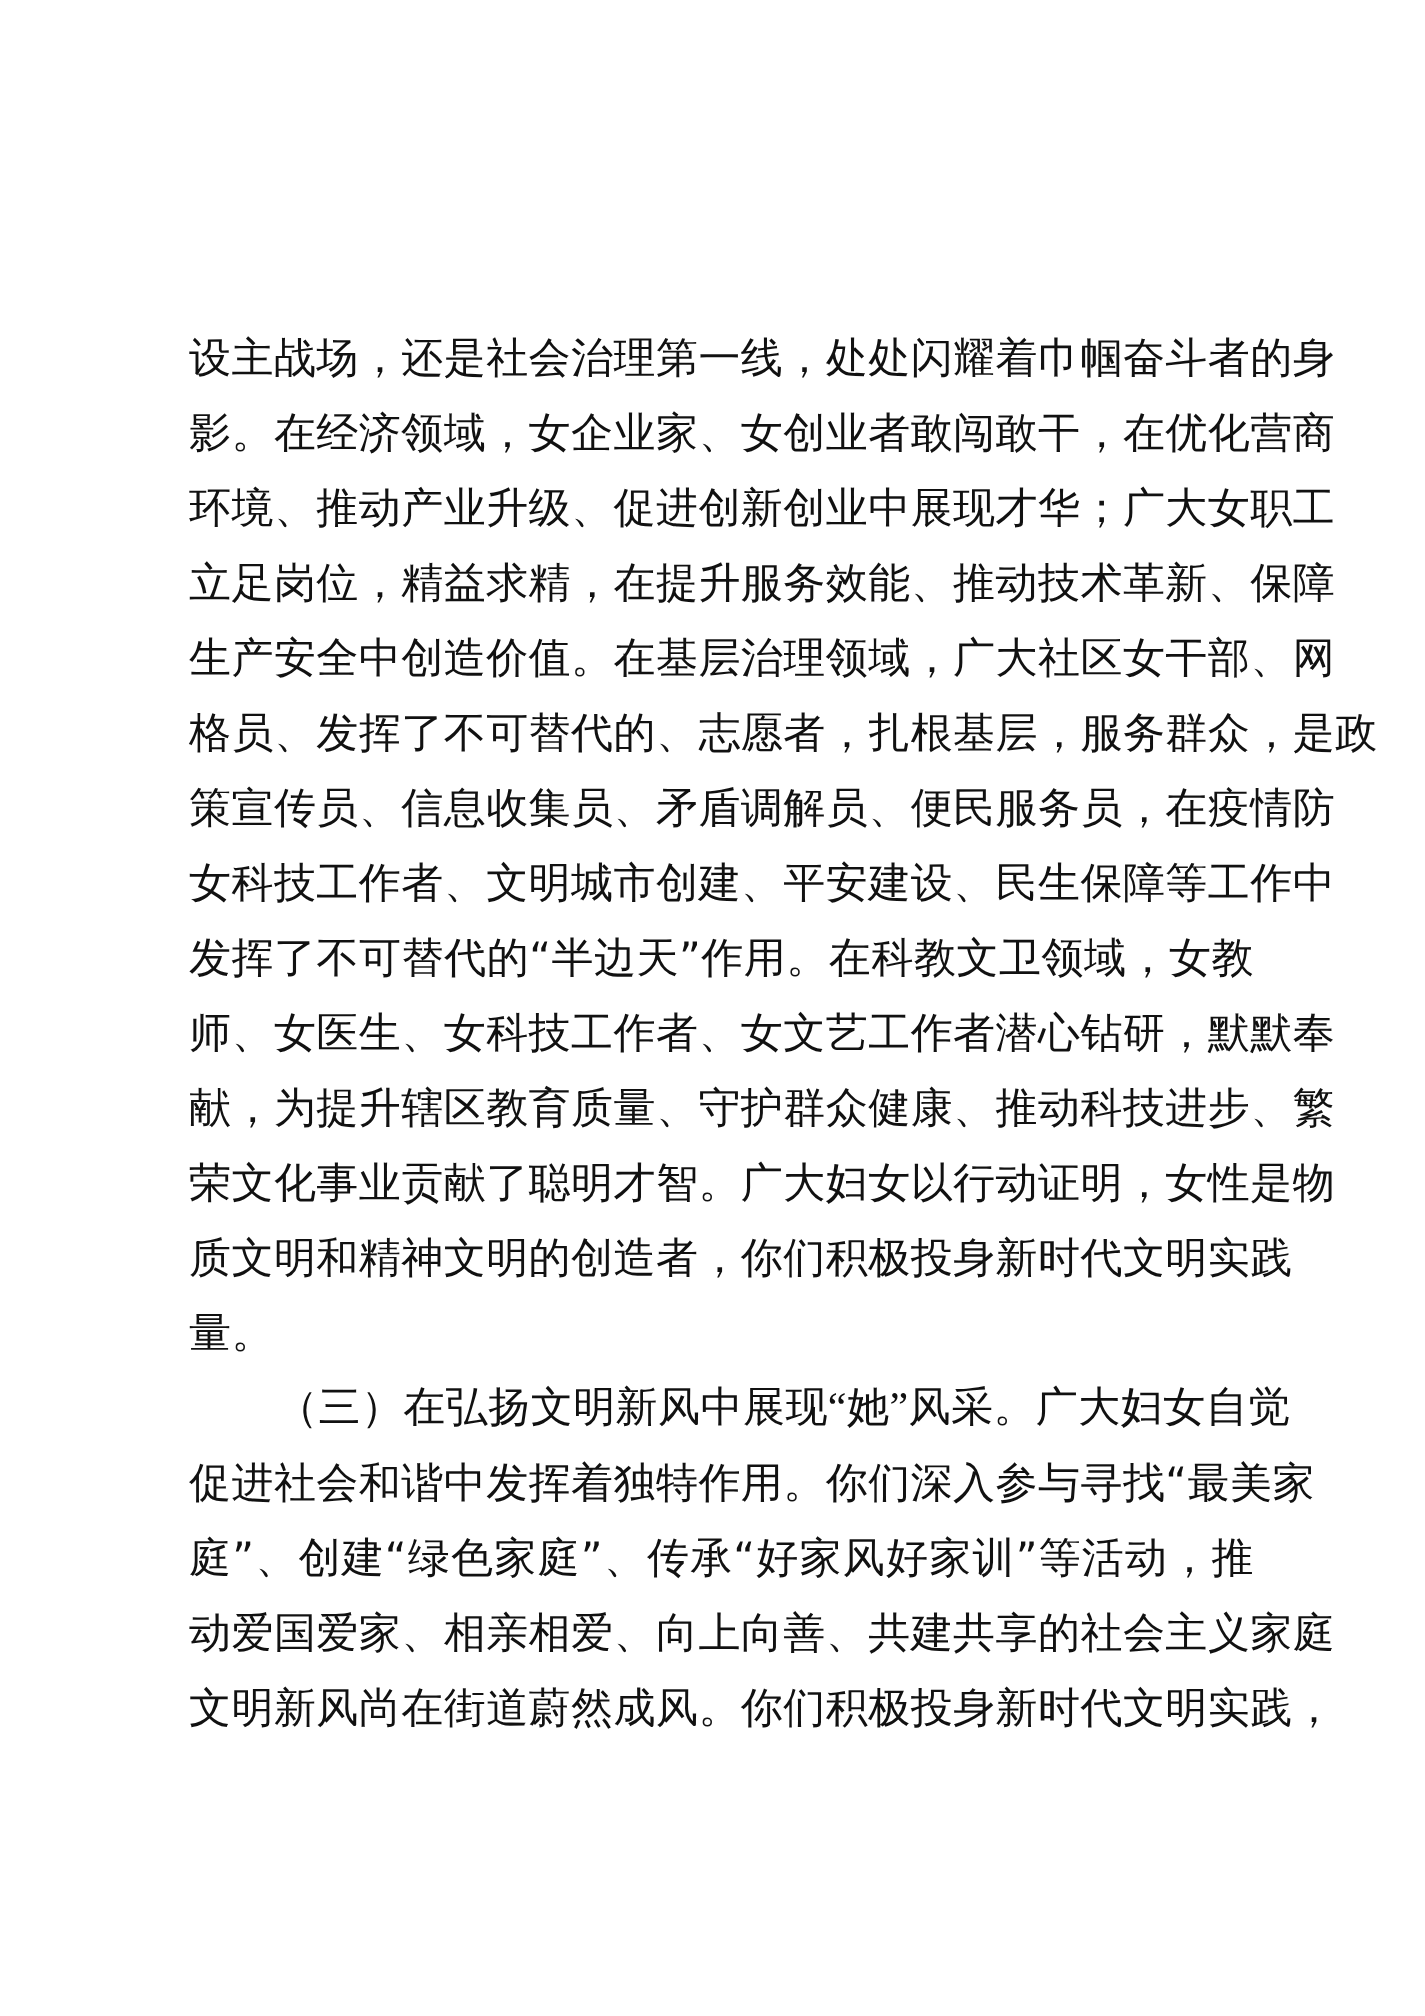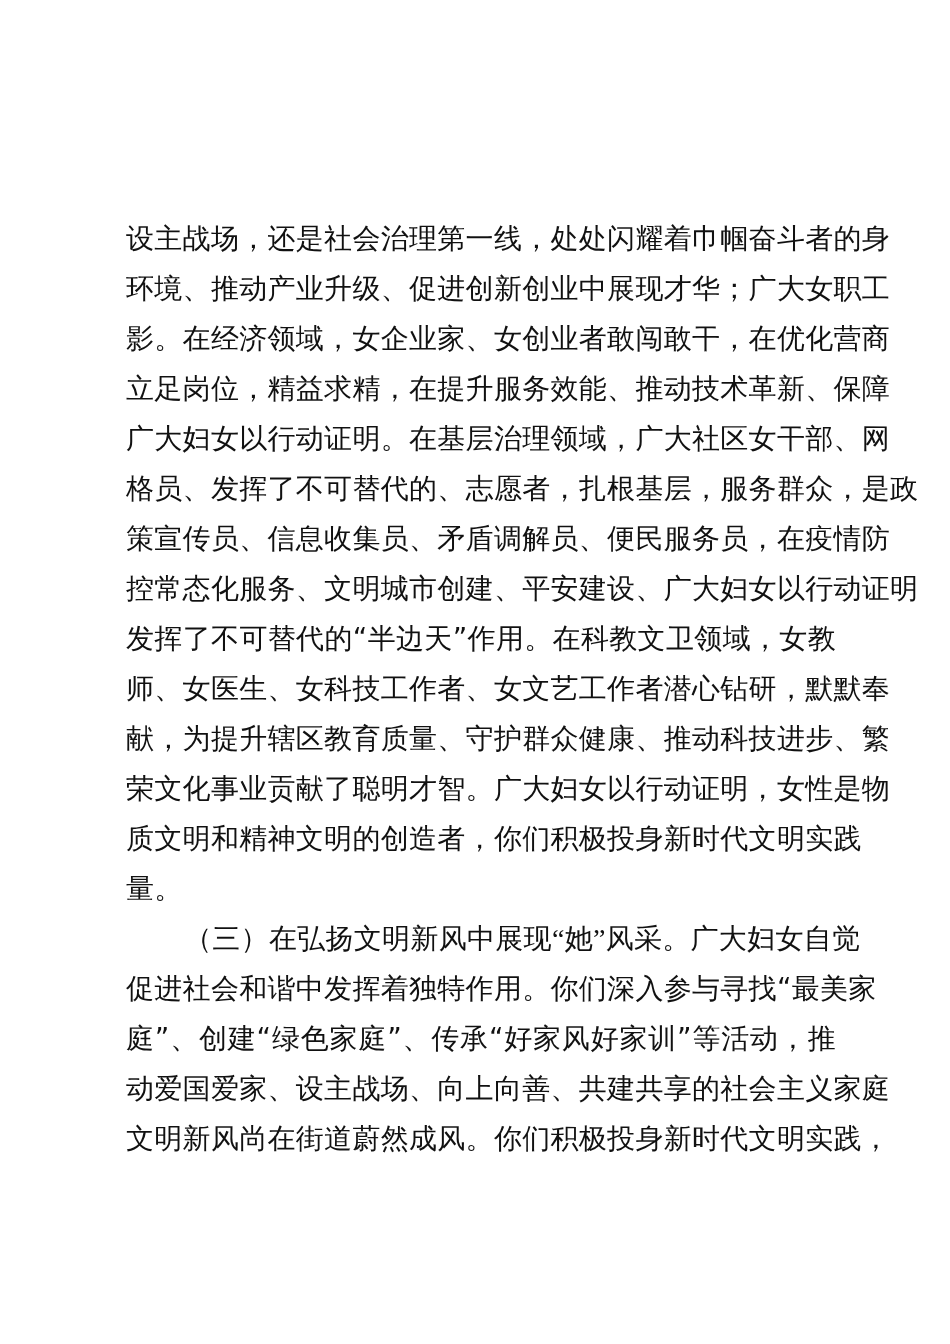--- a/index.html
+++ b/index.html
@@ -47,32 +47,32 @@
       padding-left: 58px;
       font-family: Liberation Serif, serif;
     }
   </style>
 </head>
 <body>
 
 <div class="page">
   <div class="text-block">
     <span class="line">设主战场，还是社会治理第一线，处处闪耀着巾帼奋斗者的身</span>
+    <span class="line">影。在经济领域，女企业家、女创业者敢闯敢干，在优化营商</span>
     <span class="line">环境、推动产业升级、促进创新创业中展现才华；广大女职工</span>
-    <span class="line">影。在经济领域，女企业家、女创业者敢闯敢干，在优化营商</span>
     <span class="line">立足岗位，精益求精，在提升服务效能、推动技术革新、保障</span>
-    <span class="line">广大妇女以行动证明。在基层治理领域，广大社区女干部、网</span>
+    <span class="line">生产安全中创造价值。在基层治理领域，广大社区女干部、网</span>
     <span class="line">格员、发挥了不可替代的、志愿者，扎根基层，服务群众，是政</span>
     <span class="line">策宣传员、信息收集员、矛盾调解员、便民服务员，在疫情防</span>
-    <span class="line">控常态化服务、文明城市创建、平安建设、广大妇女以行动证明</span>
+    <span class="line">女科技工作者、文明城市创建、平安建设、民生保障等工作中</span>
     <span class="line">发挥了不可替代的“半边天”作用。在科教文卫领域，女教</span>
     <span class="line">师、女医生、女科技工作者、女文艺工作者潜心钻研，默默奉</span>
     <span class="line">献，为提升辖区教育质量、守护群众健康、推动科技进步、繁</span>
     <span class="line">荣文化事业贡献了聪明才智。广大妇女以行动证明，女性是物</span>
     <span class="line">质文明和精神文明的创造者，你们积极投身新时代文明实践</span>
     <span class="line last">量。</span>
     <span class="line indent">（三）在弘扬文明新风中展现“她”风采。广大妇女自觉</span>
     <span class="line">促进社会和谐中发挥着独特作用。你们深入参与寻找“最美家</span>
     <span class="line">庭”、创建“绿色家庭”、传承“好家风好家训”等活动，推</span>
-    <span class="line">动爱国爱家、设主战场、向上向善、共建共享的社会主义家庭</span>
+    <span class="line">动爱国爱家、相亲相爱、向上向善、共建共享的社会主义家庭</span>
     <span class="line">文明新风尚在街道蔚然成风。你们积极投身新时代文明实践，</span>
   </div>
 </div>
 
 </body></html>

